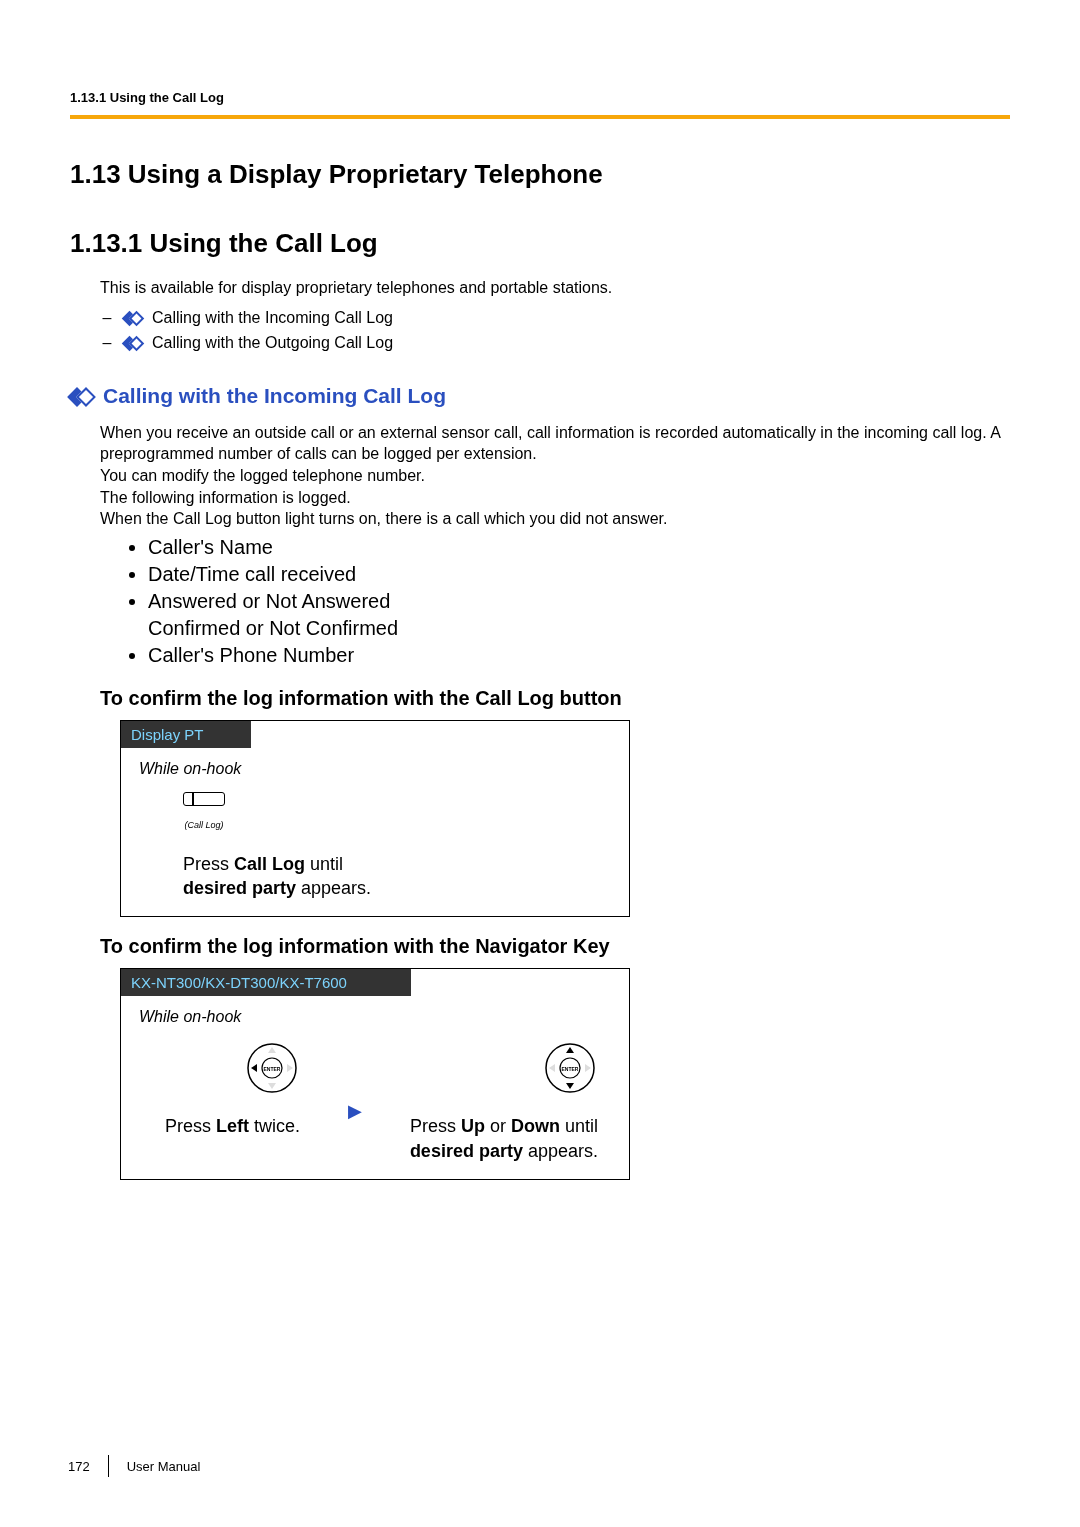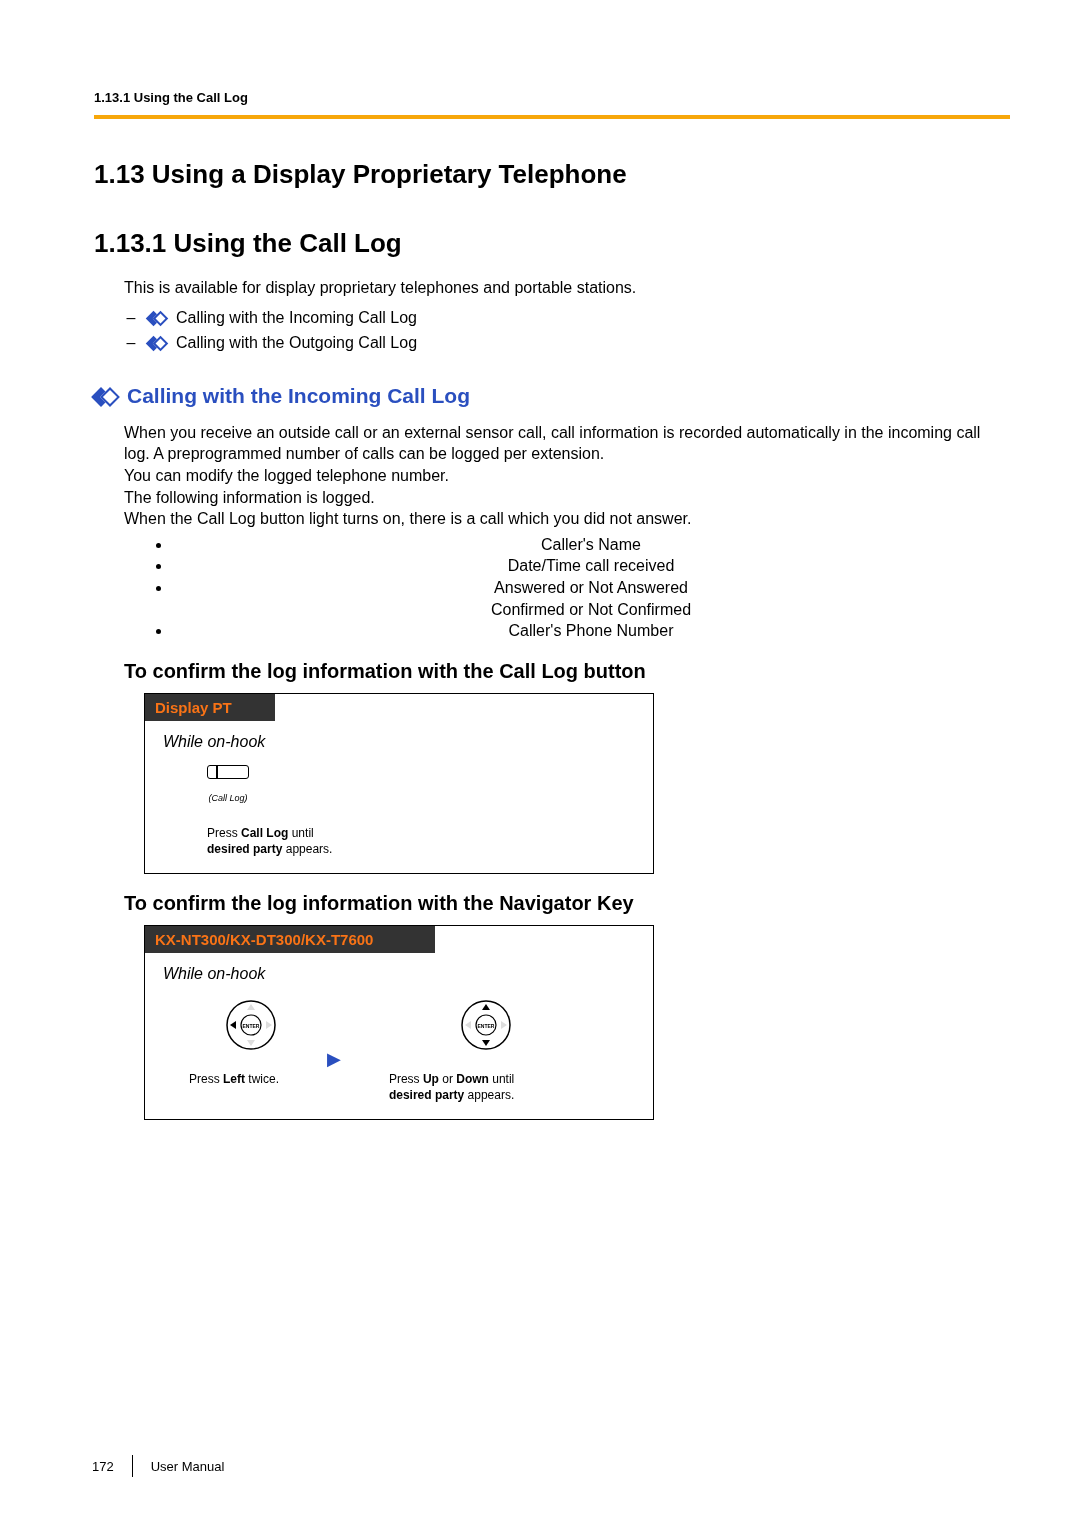--- a/index.html
+++ b/index.html
@@ -1,48 +1,48 @@
 <!DOCTYPE html>
 <html><head>
 <meta charset="utf-8">
 <style>
   * { box-sizing: border-box; margin: 0; padding: 0; }
   html, body { width: 1080px; height: 1527px; background: #fff; font-family: Arial, Helvetica, sans-serif; color: #000; }
-  .page { padding: 90px 70px 40px 70px; position: relative; height: 100%; margin-left: 24px; }
+  .page { padding: 90px 70px 40px 70px; position: relative; height: 100%; }
   .running-head { font-size: 13px; font-weight: bold; margin-bottom: 10px; }
   .orange-rule { height: 4px; background: #f7a70a; margin-bottom: 40px; }
   h1.chapter { font-size: 26px; font-weight: bold; margin-bottom: 38px; }
   h2.section { font-size: 26px; font-weight: bold; margin: 0 0 18px 0; }
   .body-indent { margin-left: 30px; }
   p { font-size: 16px; line-height: 1.35; }
   .dash-list { margin-top: 6px; }
   .dash-item { display: flex; align-items: center; gap: 10px; font-size: 16px; line-height: 1.6; }
   .dash { width: 14px; text-align: center; }
   .diamond-pair { display: inline-flex; gap: 0px; position: relative; top: 1px; }
   .diamond { width: 11px; height: 11px; transform: rotate(45deg); display: inline-block; }
   .d-blue-out { background: #fff; border: 2px solid #2a4fbf; }
   .d-blue-fill { background: #2a4fbf; }
   .sub-head { display: flex; align-items: center; gap: 10px; margin: 28px 0 14px 0; }
   .sub-head .diamond-pair .diamond { width: 14px; height: 14px; }
   .sub-head h3 { color: #2a4fbf; font-size: 21px; font-weight: bold; }
   ul.bullets { list-style: disc; margin-left: 48px; margin-top: 4px; }
-  ul.bullets li { font-size: 16px; line-height: 1.35; text-align: center; }
+  ul.bullets li { font-size: 20px; line-height: 1.35; }
   h4.proc { font-size: 20px; font-weight: bold; margin: 18px 0 10px 0; }
   .proc-box { border: 1.5px solid #000; width: 510px; margin-left: 20px; }
-  .proc-title { background: #333; color: #f97316; font-weight: bold; font-size: 15px; padding: 5px 10px; width: 130px; }
+  .proc-title { background: #333; color: #7dd3fc; font-weight: normal; font-size: 15px; padding: 5px 10px; width: 130px; }
   .proc-title.wide { width: 290px; }
   .proc-body { padding: 12px 18px 16px 18px; }
   .italic { font-style: italic; font-size: 16px; margin-bottom: 14px; }
   .btn-row { display: flex; align-items: flex-start; gap: 48px; }
   .btn-col { display: flex; flex-direction: column; align-items: flex-end; }
   .calllog-btn { display: flex; flex-direction: column; align-items: center; gap: 12px; }
   .calllog-key { width: 42px; height: 14px; border: 1.5px solid #000; border-radius: 3px; position: relative; margin-bottom: 2px; }
   .calllog-key::after { content: ""; position: absolute; left: 8px; top: 0; bottom: 0; width: 1.5px; background: #000; }
   .calllog-label { font-size: 9px; font-style: italic; }
-  .instr { font-size: 12px; text-align: left; margin-top: 22px; line-height: 1.35; }
+  .instr { font-size: 18px; text-align: left; margin-top: 22px; line-height: 1.35; }
   .instr b { font-weight: bold; }
   .nav-key { width: 56px; height: 56px; position: relative; }
   .nav-key svg { width: 56px; height: 56px; }
   .arrow-sep { color: #2a4fbf; font-size: 18px; align-self: center; margin-top: 18px; }
   .footer { position: absolute; left: 68px; bottom: 50px; display: flex; align-items: center; gap: 18px; font-size: 13px; }
   .footer .pnum { font-size: 13px; }
   .footer .divider { width: 1px; height: 22px; background: #000; }
 </style>
 </head>
 <body>

